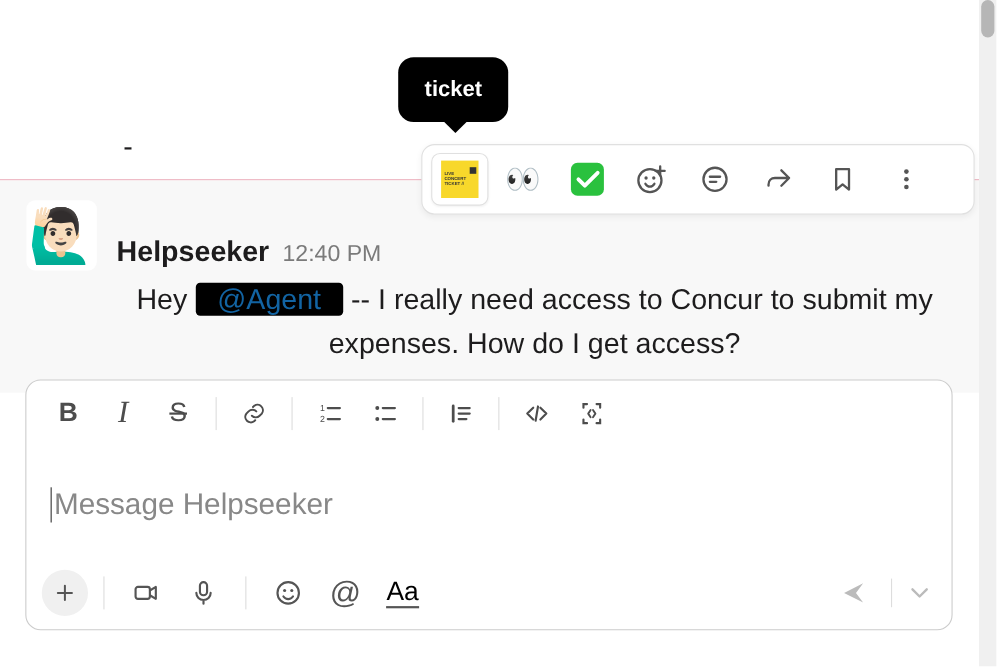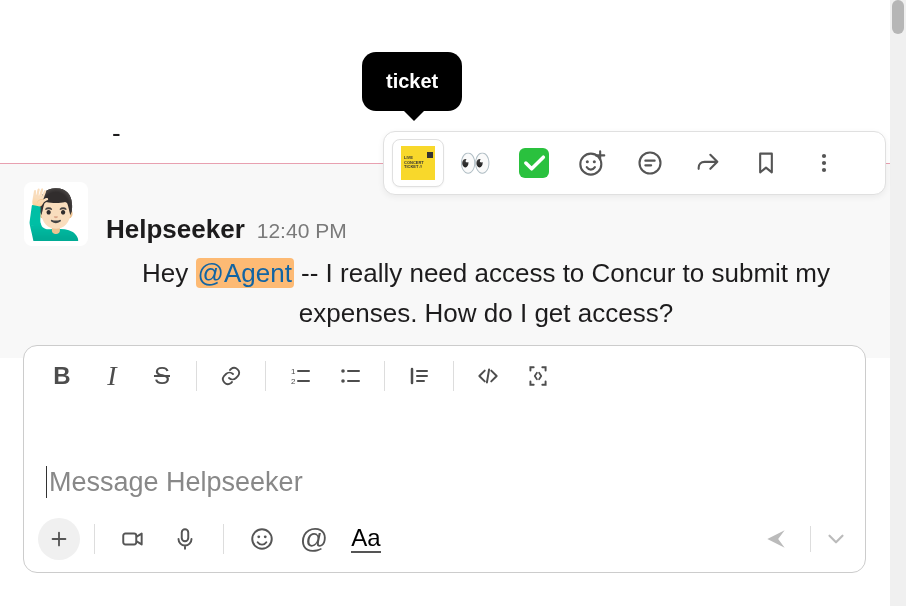--- a/index.html
+++ b/index.html
@@ -84,23 +84,23 @@
       font-size: 21px;
       color: #7a7a7a;
       margin-top: 43px;
     }
     .message-text {
       font-size: 26px;
       color: #1d1c1d;
       line-height: 1.55;
     }
     .mention {
-      background: #fdba74;
+      background: #000000;
       color: #1264a3;
-      padding: 0 2px;
+      padding: 0 20px;
       border-radius: 4px;
     }
     
     .action-toolbar {
       position: absolute;
       top: 131px;
       left: 383px;
       width: 503px;
       height: 64px;
       background: #fff;
@@ -219,21 +219,21 @@
       height: 30px;
       background: #ddd;
       margin: 0 8px;
     }
     .composer-input {
       flex: 1;
       padding: 12px 22px;
       font-size: 27px;
       color: #888;
       display: flex;
-      align-items: flex-end;
+      align-items: center;
     }
     .cursor-bar {
       width: 1px;
       height: 32px;
       background: #333;
       margin-right: 2px;
       margin-top: 2px;
     }
     .bottom-toolbar {
       display: flex;

